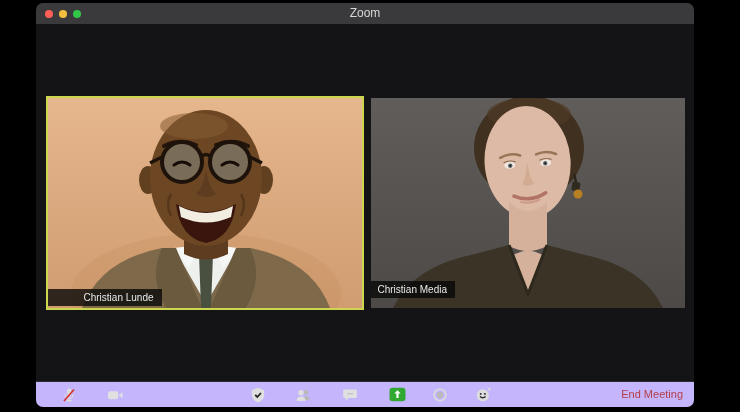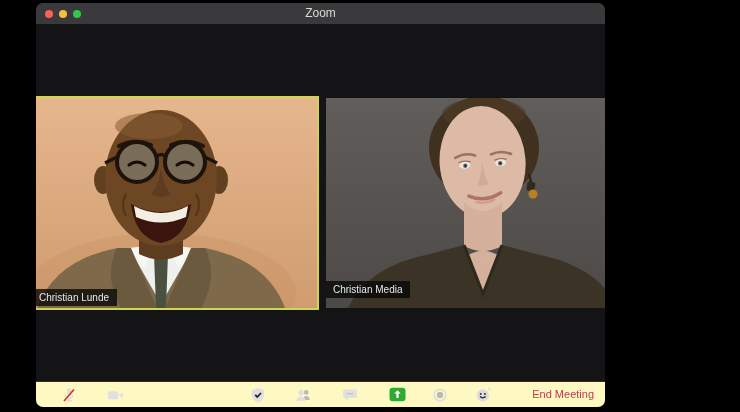--- a/index.html
+++ b/index.html
@@ -1,19 +1,19 @@
 <!DOCTYPE html>
 <html style="--active-speaker-border: #ccd64e; --share-screen-green: #31a831; --end-meeting-red: #b43f48; --traffic-red: #ff5f57; --traffic-yellow: #f6be3f; --traffic-green: #33c748;"><head>
 <meta charset="utf-8">
 <style>
   * { margin:0; padding:0; box-sizing:content-box; }
   html,body { width:740px; height:412px; background:#000; overflow:hidden;
               font-family:"Liberation Sans", sans-serif; }
 
-  .window { position:absolute; left:36px; top:3px; width:569px; height:404px;
+  .window { position:absolute; left:36px; top:3px; width:658px; height:404px;
             background:#141416; border-radius:7px; overflow:hidden;
             display:flex; flex-direction:column;justify-content:space-between; }
 
   
   .titlebar { position:relative; height:21px; flex:0 0 21px; background:#3a3a3c; }
   .traffic { position:absolute; left:9px; top:0; height:21px; display:flex;
              align-items:center; gap:6px; }
   .tl { width:8px; height:8px; border-radius:50%; display:inline-block; }
   .tl.red    { background:var(--traffic-red,#ff5f57); }
   .tl.yellow { background:var(--traffic-yellow,#f6be3f); }
@@ -27,21 +27,21 @@
   .tile { position:relative; width:314px; height:210px; overflow:hidden;
           background:#222; flex:0 0 auto; }
   .tile.active { border:2px solid var(--active-speaker-border,#ccd64e); }
   .tile svg { display:block; width:100%; height:100%; }
   .nameplate { position:absolute; left:0; background:rgba(8,8,8,0.8);
                color:#e8e8e8; font-size:10px; line-height:13px; padding:2px 8px 2px 7px; }
   .tile.active .nameplate { bottom:2px;padding-left:36px; }
   .tile:not(.active) .nameplate { bottom:10px; }
 
   
-  .toolbar { position:relative; flex:0 0 25px; height:25px; background:#fef9c3;
+  .toolbar { position:relative; flex:0 0 25px; height:25px; background:#c4b5fd;
              border-top:1px solid #2c2c30; }
   .tb-btn { position:absolute; top:0; width:24px; height:25px; display:flex;
             align-items:center; justify-content:center; background:none; border:none;
             cursor:pointer; }
   .tb-btn svg { display:block; }
   .end-meeting { position:absolute; right:11px; top:0; height:25px; line-height:25px;
                  font-size:11px; font-weight:500; color:var(--end-meeting-red,#b43f48);
                  background:none; border:none; cursor:pointer; }
 </style>
 </head>

